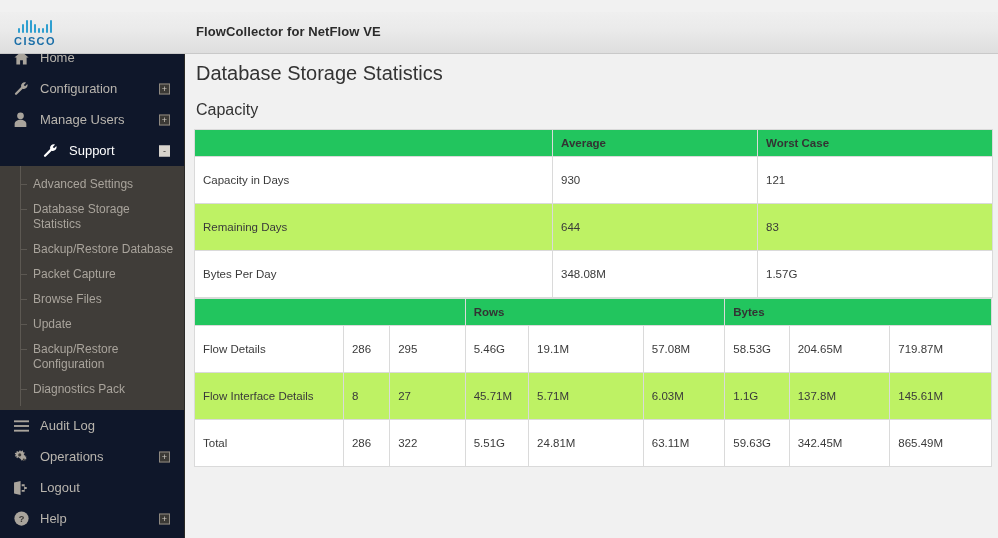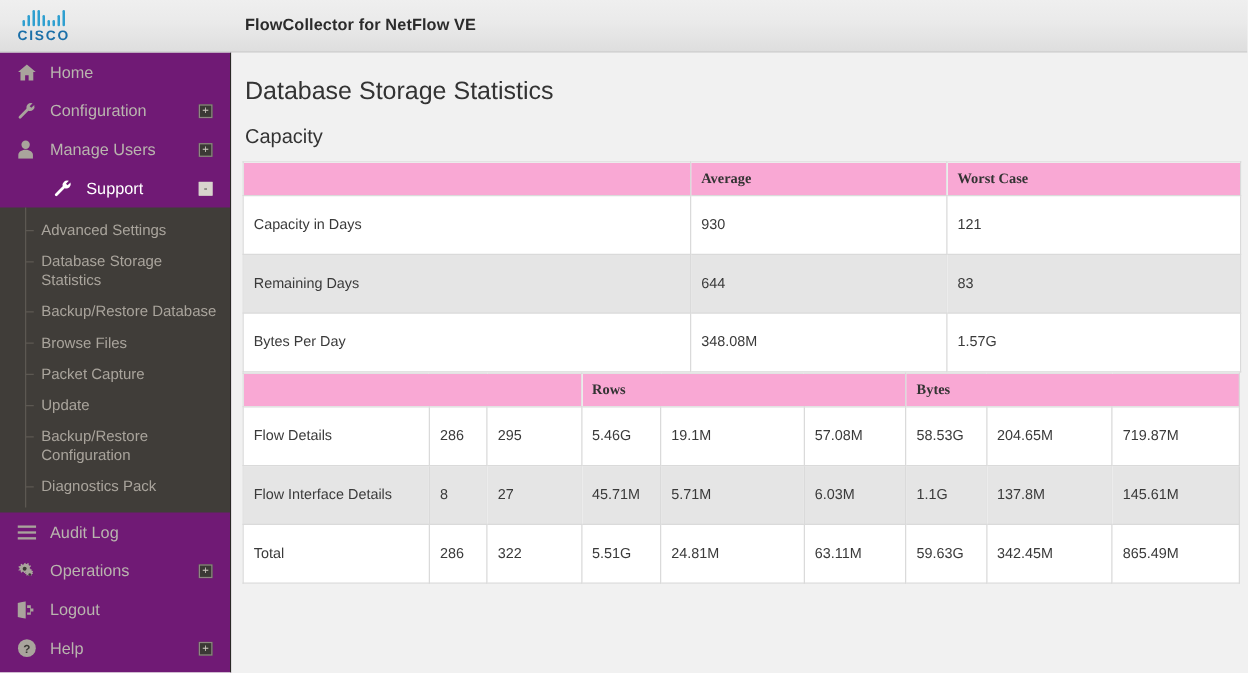--- a/index.html
+++ b/index.html
@@ -6,21 +6,21 @@
   html, body {
     width:998px; height:538px;
     font-family:"Liberation Sans", sans-serif;
     overflow:hidden;
     background:#f1f1f1;
   }
   #app { position:relative; width:998px; height:538px; }
 
   
   .topbar {
-    position:absolute; top:0; left:0; width:998px; height:42px;
+    position:absolute; top:12px; left:0; width:998px; height:42px;
     background:linear-gradient(to bottom,#efefef 0%,#eaeaea 45%,#dedede 100%);
     border-bottom:1px solid #c9c9c9;
     z-index:5;
   }
   .logo-wrap {
     position:absolute; left:10px; top:3px;
     width:50px; height:36px;
     display:flex; flex-direction:column; align-items:center; justify-content:center;
   }
   .logo-bars { display:flex; align-items:flex-end; height:13px; gap:2px; }
@@ -31,21 +31,21 @@
   }
   .app-title {
     position:absolute; left:196px; top:12px;
     font-size:13px; font-weight:bold; color:#2b2b2b;
     letter-spacing:.1px;
   }
 
   
   .sidebar {
     position:absolute; left:0; top:42px; width:185px; height:496px;
-    background:#701a75;
+    background:#0f172a;
     border-right:1px solid #2a2926;
     overflow:hidden;
   }
   .nav-item {
     position:relative; display:flex; align-items:center;
     height:31px; padding-left:14px; cursor:pointer;
     color:#b9b5ae; font-size:13px;
   }
   .nav-item .ico {
     width:22px; display:flex; align-items:center; justify-content:flex-start;
@@ -107,28 +107,27 @@
     border:1px solid #dadada;
     font-size:11.5px;
     color:#3a3a3a;
     text-align:left;
     padding:7px 8px;
     vertical-align:middle;
     overflow:hidden;
     white-space:nowrap;
   }
   table.grid th {
-    background:#f9a8d4;
+    background:#22c55e;
     font-weight:bold;
     color:#333;
     height:25px;
-    font-family:Liberation Serif, serif;
   }
   table.grid td { height:47px; background:#fff; }
-  table.grid tr.alt td { background:#e5e5e5; }
+  table.grid tr.alt td { background:#bef264; }
 
   
   .cap col.c0 { width:358px; }
   .cap col.c1 { width:205px; }
   .cap col.c2 { width:235px; }
 
   
   .flow col.f0 { width:148px; }
   .flow col.f1 { width:46px; }
   .flow col.f2 { width:75px; }
@@ -203,22 +202,22 @@
           </svg>
       </span>
       <span class="lbl">Support</span>
       <span class="expander minus">-</span>
     </div>
 
     <div class="submenu" id="support-submenu">
         <div class="sub-item">Advanced Settings</div>
         <div class="sub-item">Database Storage Statistics</div>
         <div class="sub-item">Backup/Restore Database</div>
+        <div class="sub-item">Packet Capture</div>
         <div class="sub-item">Browse Files</div>
-        <div class="sub-item">Packet Capture</div>
         <div class="sub-item">Update</div>
         <div class="sub-item">Backup/Restore Configuration</div>
         <div class="sub-item">Diagnostics Pack</div>
       </div>
 
     <div class="nav-item">
       <span class="ico">
         <svg width="15" height="12" viewBox="0 0 16 12">
             <rect fill="currentColor" y="0" width="16" height="2"></rect>
             <rect fill="currentColor" y="5" width="16" height="2"></rect>

